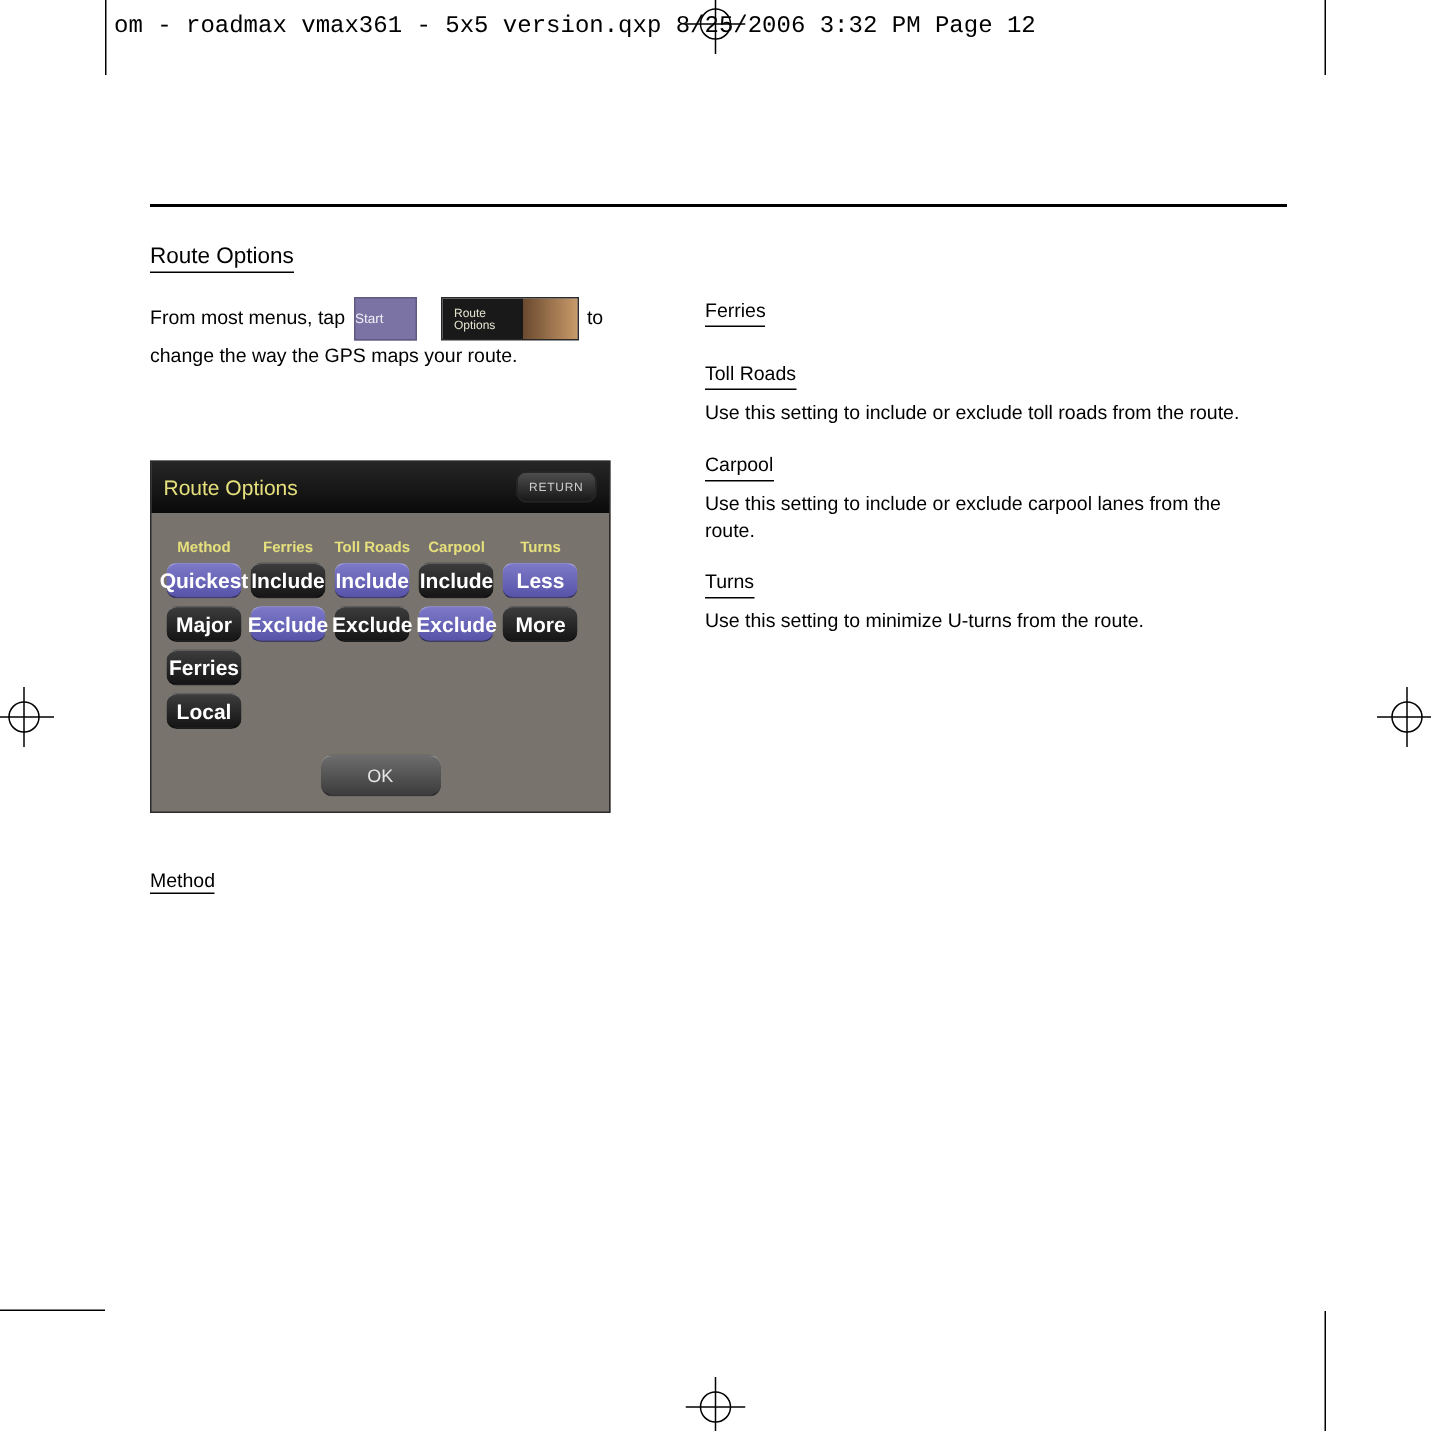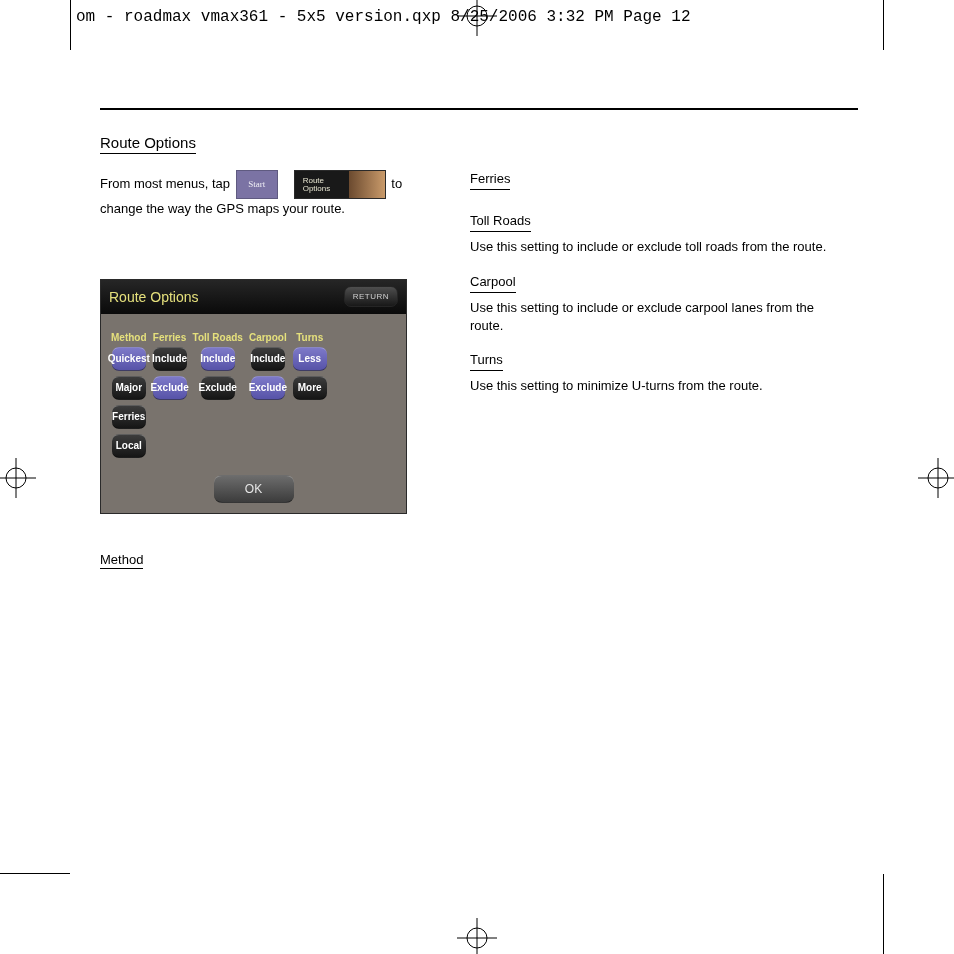--- a/index.html
+++ b/index.html
@@ -47,21 +47,21 @@
     position: absolute;
   }
   .reg-mark svg { display: block; }
   .reg-top    { top: -4px; left: 457px; }
   .reg-right  { top: 458px; right: -4px; }
   .reg-bottom { bottom: -4px; left: 457px; }
   .reg-left   { top: 458px; left: -4px; }
 
   .page {
     position: absolute;
-    top: 108px;
+    top: 136px;
     left: 100px;
     width: 758px;
   }
   .rule-top {
     border-top: 2px solid #000;
     margin-bottom: 24px;
   }
   .section-title {
     display: inline-block;
     border-bottom: 1px solid #000;
@@ -77,23 +77,22 @@
   .col-left { width: 340px; }
   .col-right { width: 370px; font-size: 13px; line-height: 1.4; }
   .intro { font-size: 13px; line-height: 1.5; margin-bottom: 60px; }
   .btn-row { display: inline-flex; gap: 16px; vertical-align: middle; margin: 0 2px; }
   .btn-start {
     background: #7b73a4;
     color: #f0eff6;
     font-size: 9px;
     width: 40px;
     height: 27px;
-    display: flex; align-items: center; justify-content: center;
+    display: flex; align-items: center; justify-content: flex-start;
     border: 1px solid #5f5a80;
-    font-family: Liberation Serif, serif;
   }
   .btn-routeopts {
     width: 90px; height: 27px;
     display: flex; align-items: center;
     border: 1px solid #2a2a2a;
     background: linear-gradient(to right, #191919 0%, #191919 60%, #6b4a2f 60%, #c99a6a 100%);
   }
   .btn-routeopts span {
     color: #e6e4d0;
     font-size: 8px;
@@ -135,24 +134,24 @@
   }
   .dev-col { display: flex; flex-direction: column; align-items: center; }
   .dev-col-label {
     color: #e5e07c;
     font-size: 10px;
     font-weight: bold;
     margin-bottom: 4px;
     text-align: center;
   }
   .pill {
-    width: 34px;
+    width: 50px;
     height: 22px;
     border-radius: 7px;
-    font-size: 10px;
+    font-size: 14px;
     font-weight: bold;
     color: #fff;
     display: flex;
     align-items: center;
     justify-content: center;
     margin-bottom: 5px;
     border-top: 1px solid rgba(255,255,255,0.3);
     border-bottom: 1px solid rgba(0,0,0,0.5);
   }
   .pill-sel  { background: linear-gradient(#7d79c8, #5753a8); }

